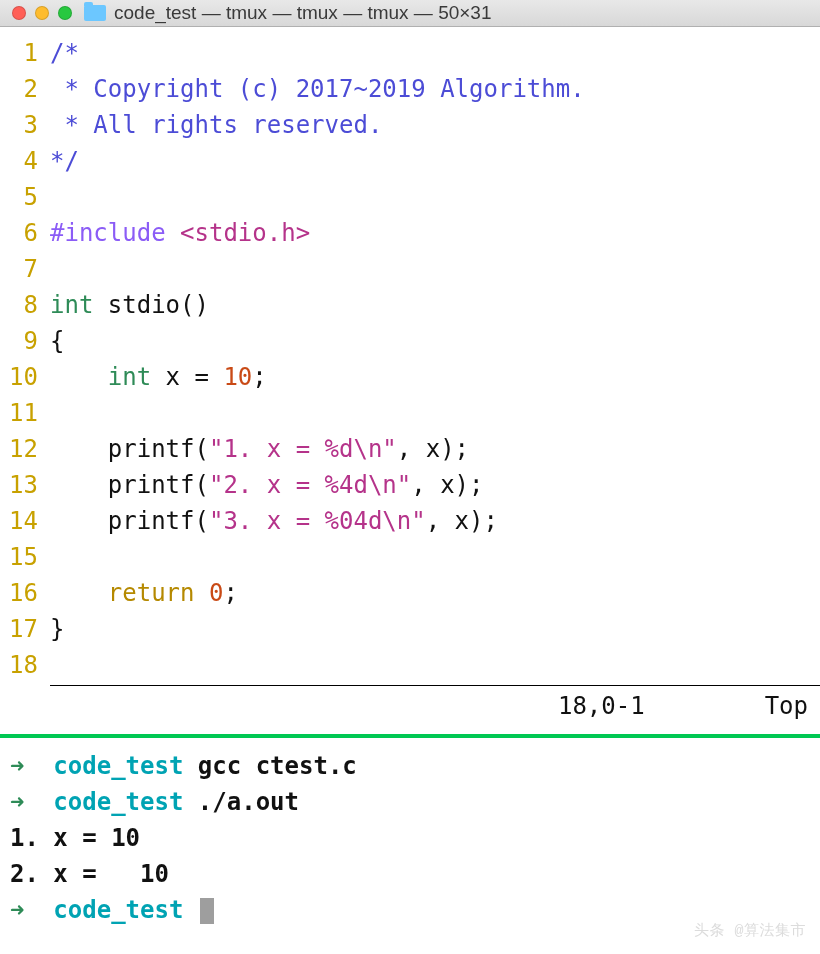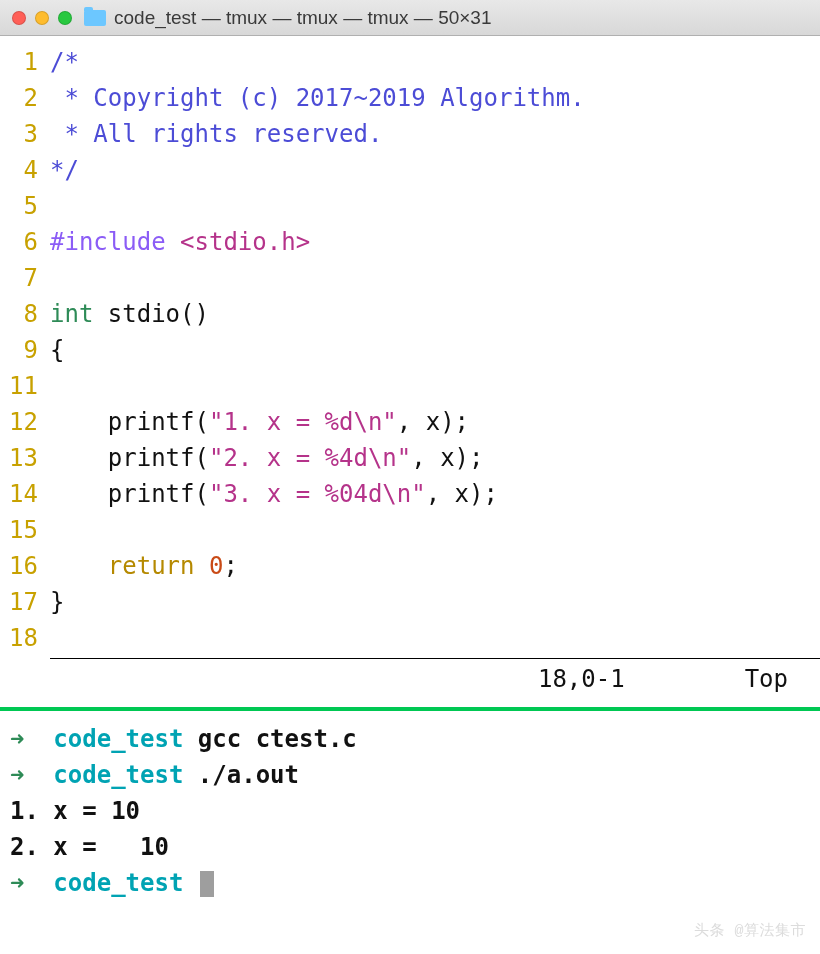--- a/index.html
+++ b/index.html
@@ -5,21 +5,21 @@
   * { margin: 0; padding: 0; box-sizing: border-box; }
   body {
     width: 820px;
     height: 954px;
     background: #ffffff;
     font-family: "Menlo", "Monaco", "Consolas", monospace;
     font-size: 24px;
     overflow: hidden;
   }
   .titlebar {
-    height: 36px;
+    height: 27px;
     background: linear-gradient(to bottom, #e8e8e8, #d8d8d8);
     border-bottom: 1px solid #b0b0b0;
     display: flex;
     align-items: center;
     padding: 0 12px;
   }
   .traffic-lights { display: flex; gap: 9px; margin-right: 12px; }
   .tl { width: 14px; height: 14px; border-radius: 50%; border: 1px solid rgba(0,0,0,0.15); }
   .tl.red { background: #ff5f57; }
   .tl.yellow { background: #febc2e; }
@@ -62,21 +62,21 @@
   .c-kw { color: #b58900; text-align: center; }
   .c-func { color: #111; }
   .eof-rule {
     margin-left: 50px;
     border-top: 1px solid #000;
     margin-top: 2px;
   }
   .statusline {
     display: flex;
     font-size: 24px;
-    padding: 6px 32px 10px 0;
+    padding: 6px 12px 10px 0;
     color: #111;
   }
   .statusline .spacer { flex: 1; }
   .statusline .pos { margin-right: 120px; }
   .split-bar {
     height: 4px;
     background: #00c853;
     margin-top: 4px;
   }
   .terminal {
@@ -121,20 +121,21 @@
 <div class="editor" id="editor">
     <div class="code-line"><span class="gutter">1</span><span class="code"><span class="c-comment">/*</span></span></div>
     <div class="code-line"><span class="gutter">2</span><span class="code"><span class="c-comment"> * Copyright (c) 2017~2019 Algorithm.</span></span></div>
     <div class="code-line"><span class="gutter">3</span><span class="code"><span class="c-comment"> * All rights reserved.</span></span></div>
     <div class="code-line"><span class="gutter">4</span><span class="code"><span class="c-comment">*/</span></span></div>
     <div class="code-line"><span class="gutter">5</span><span class="code"></span></div>
     <div class="code-line"><span class="gutter">6</span><span class="code"><span class="c-pre">#include </span><span class="c-header">&lt;stdio.h&gt;</span></span></div>
     <div class="code-line"><span class="gutter">7</span><span class="code"></span></div>
     <div class="code-line"><span class="gutter">8</span><span class="code"><span class="c-type">int</span><span> </span><span class="c-ident">stdio</span><span class="c-punct">()</span></span></div>
     <div class="code-line"><span class="gutter">9</span><span class="code"><span class="c-brace">{</span></span></div>
+    <div class="code-line"><span class="gutter">10</span><span class="code"><span>    </span><span class="c-type">int</span><span class="c-ident"> x = </span><span class="c-num">10</span><span class="c-punct">;</span></span></div>
     <div class="code-line"><span class="gutter">11</span><span class="code"></span></div>
     <div class="code-line"><span class="gutter">12</span><span class="code"><span>    </span><span class="c-func">printf</span><span class="c-punct">(</span><span class="c-str">"1. x = </span><span class="c-fmt">%d</span><span class="c-esc">\n</span><span class="c-str">"</span><span class="c-punct">, x);</span></span></div>
     <div class="code-line"><span class="gutter">13</span><span class="code"><span>    </span><span class="c-func">printf</span><span class="c-punct">(</span><span class="c-str">"2. x = </span><span class="c-fmt">%4d</span><span class="c-esc">\n</span><span class="c-str">"</span><span class="c-punct">, x);</span></span></div>
     <div class="code-line"><span class="gutter">14</span><span class="code"><span>    </span><span class="c-func">printf</span><span class="c-punct">(</span><span class="c-str">"3. x = </span><span class="c-fmt">%04d</span><span class="c-esc">\n</span><span class="c-str">"</span><span class="c-punct">, x);</span></span></div>
     <div class="code-line"><span class="gutter">15</span><span class="code"></span></div>
     <div class="code-line"><span class="gutter">16</span><span class="code"><span>    </span><span class="c-kw">return</span><span> </span><span class="c-num">0</span><span class="c-punct">;</span></span></div>
     <div class="code-line"><span class="gutter">17</span><span class="code"><span class="c-brace">}</span></span></div>
     <div class="code-line"><span class="gutter">18</span><span class="code"></span></div>
   </div>
 

